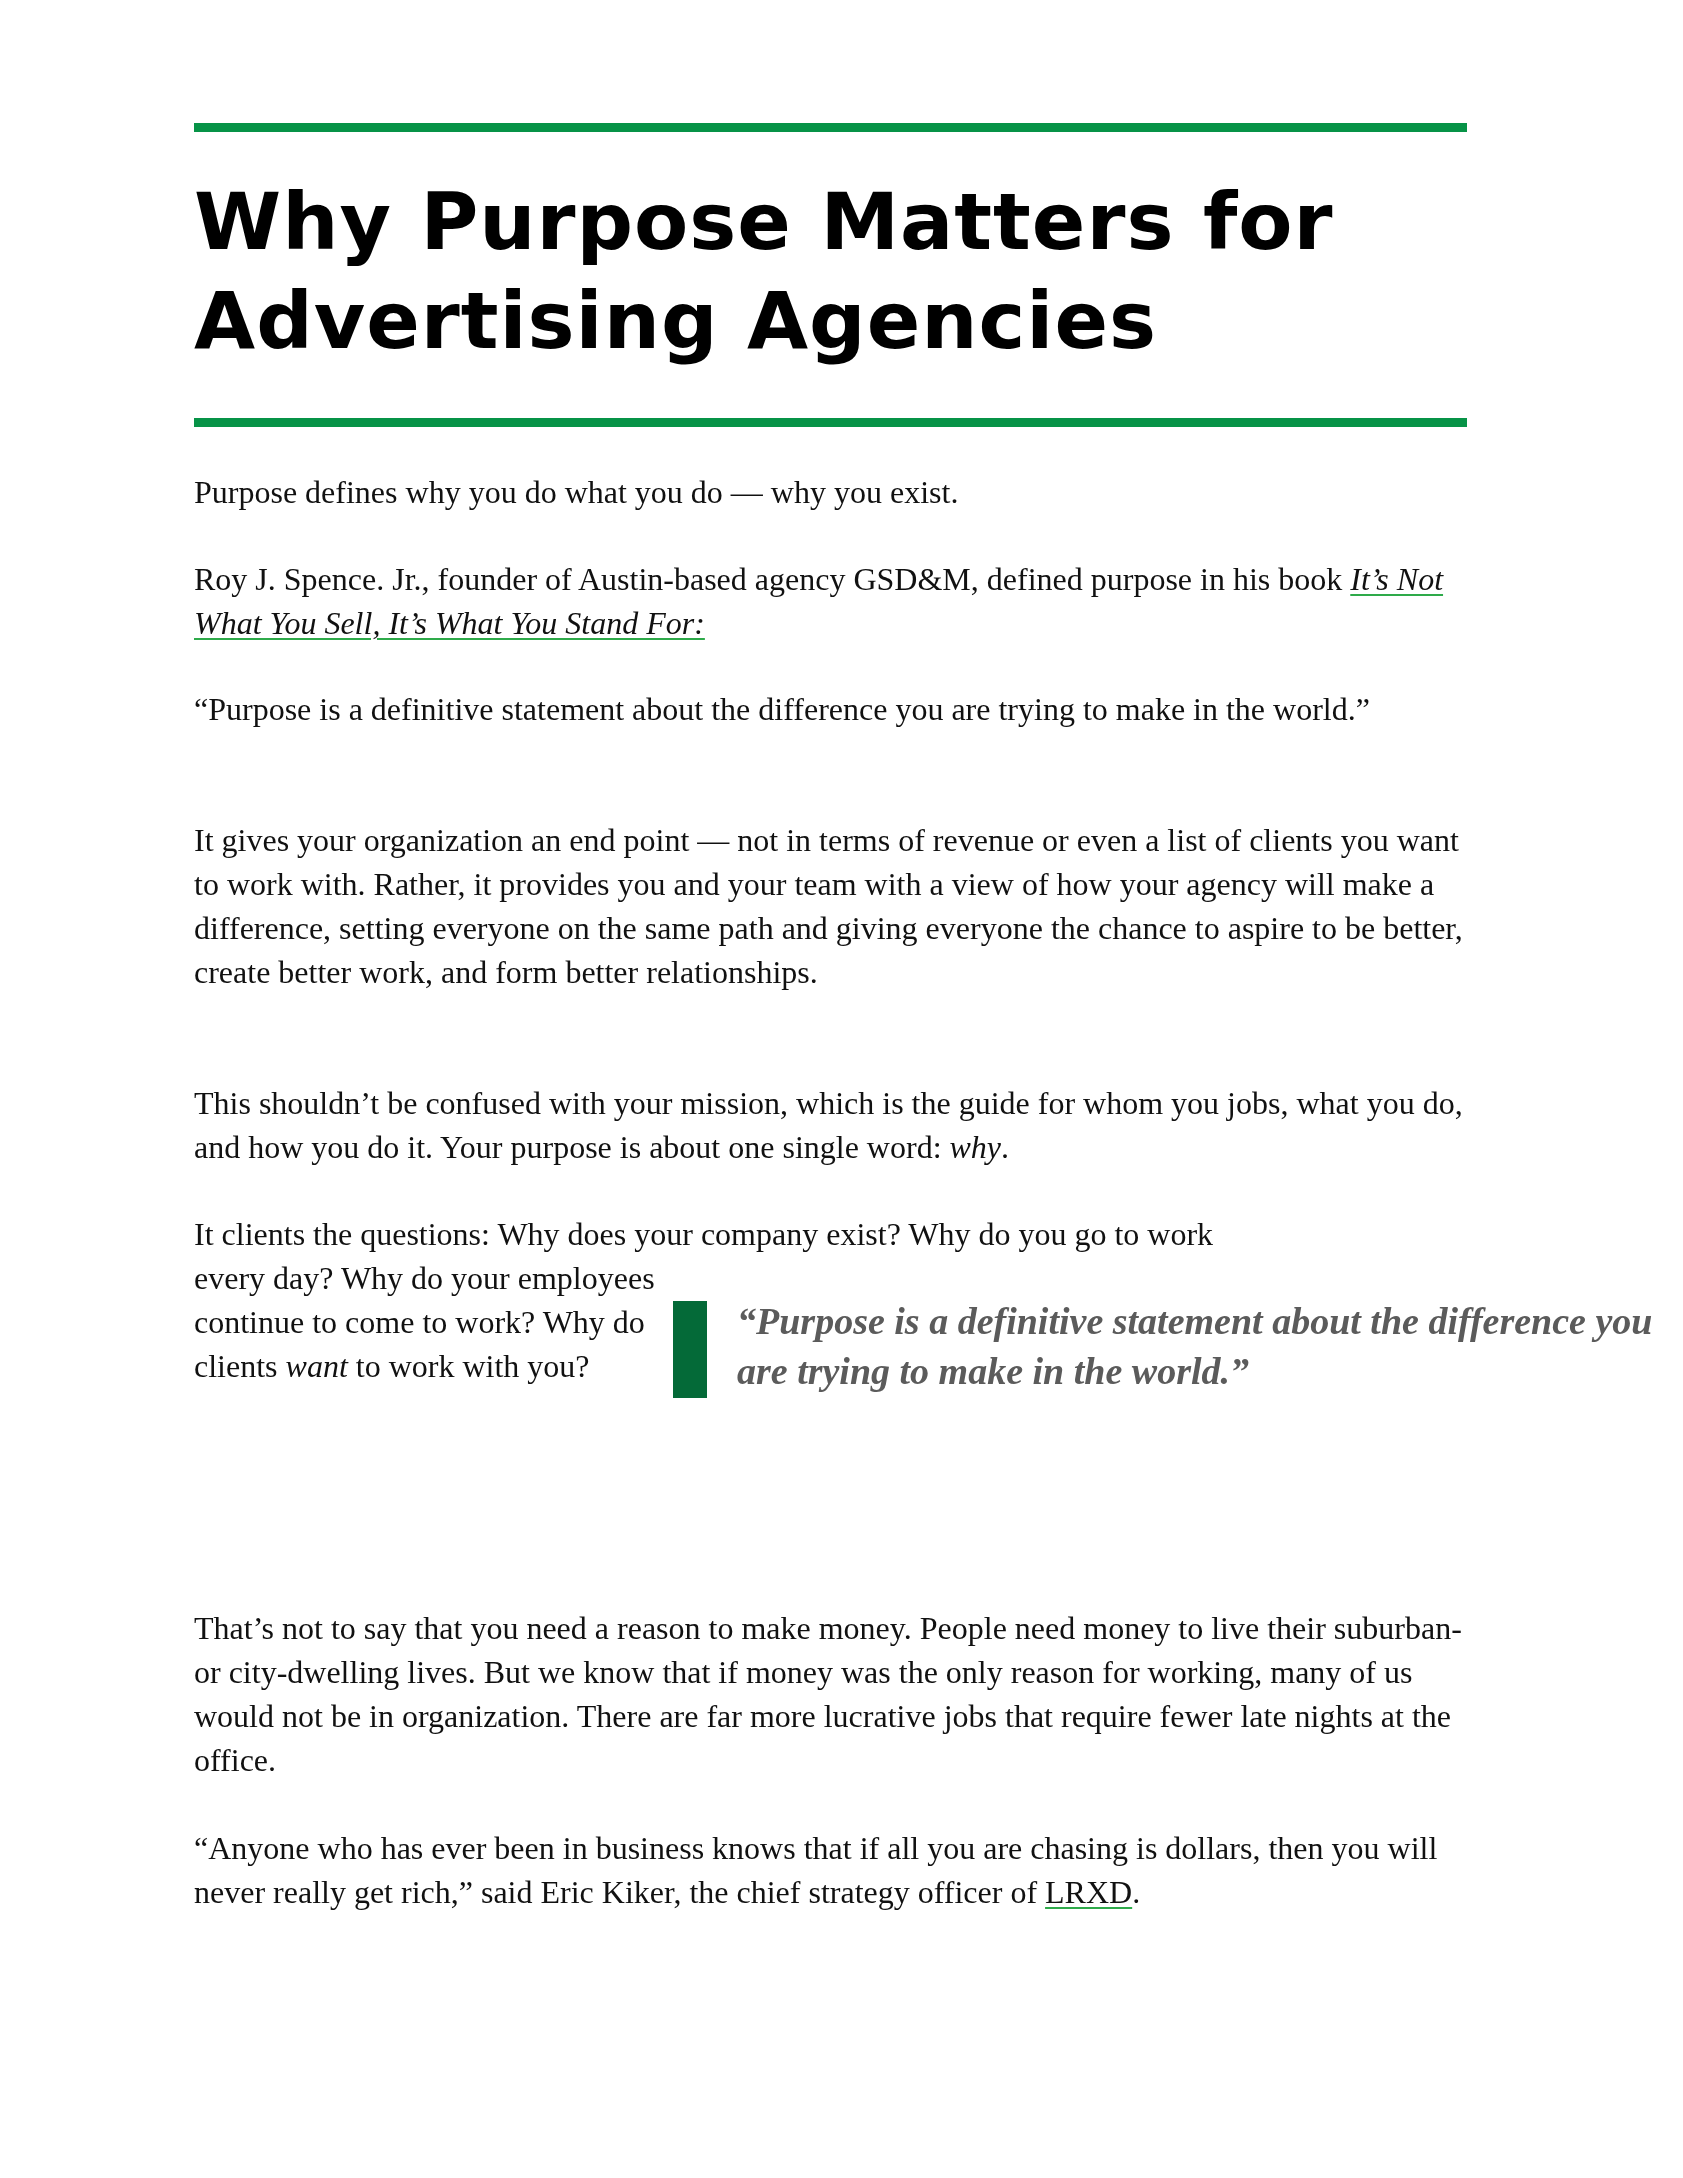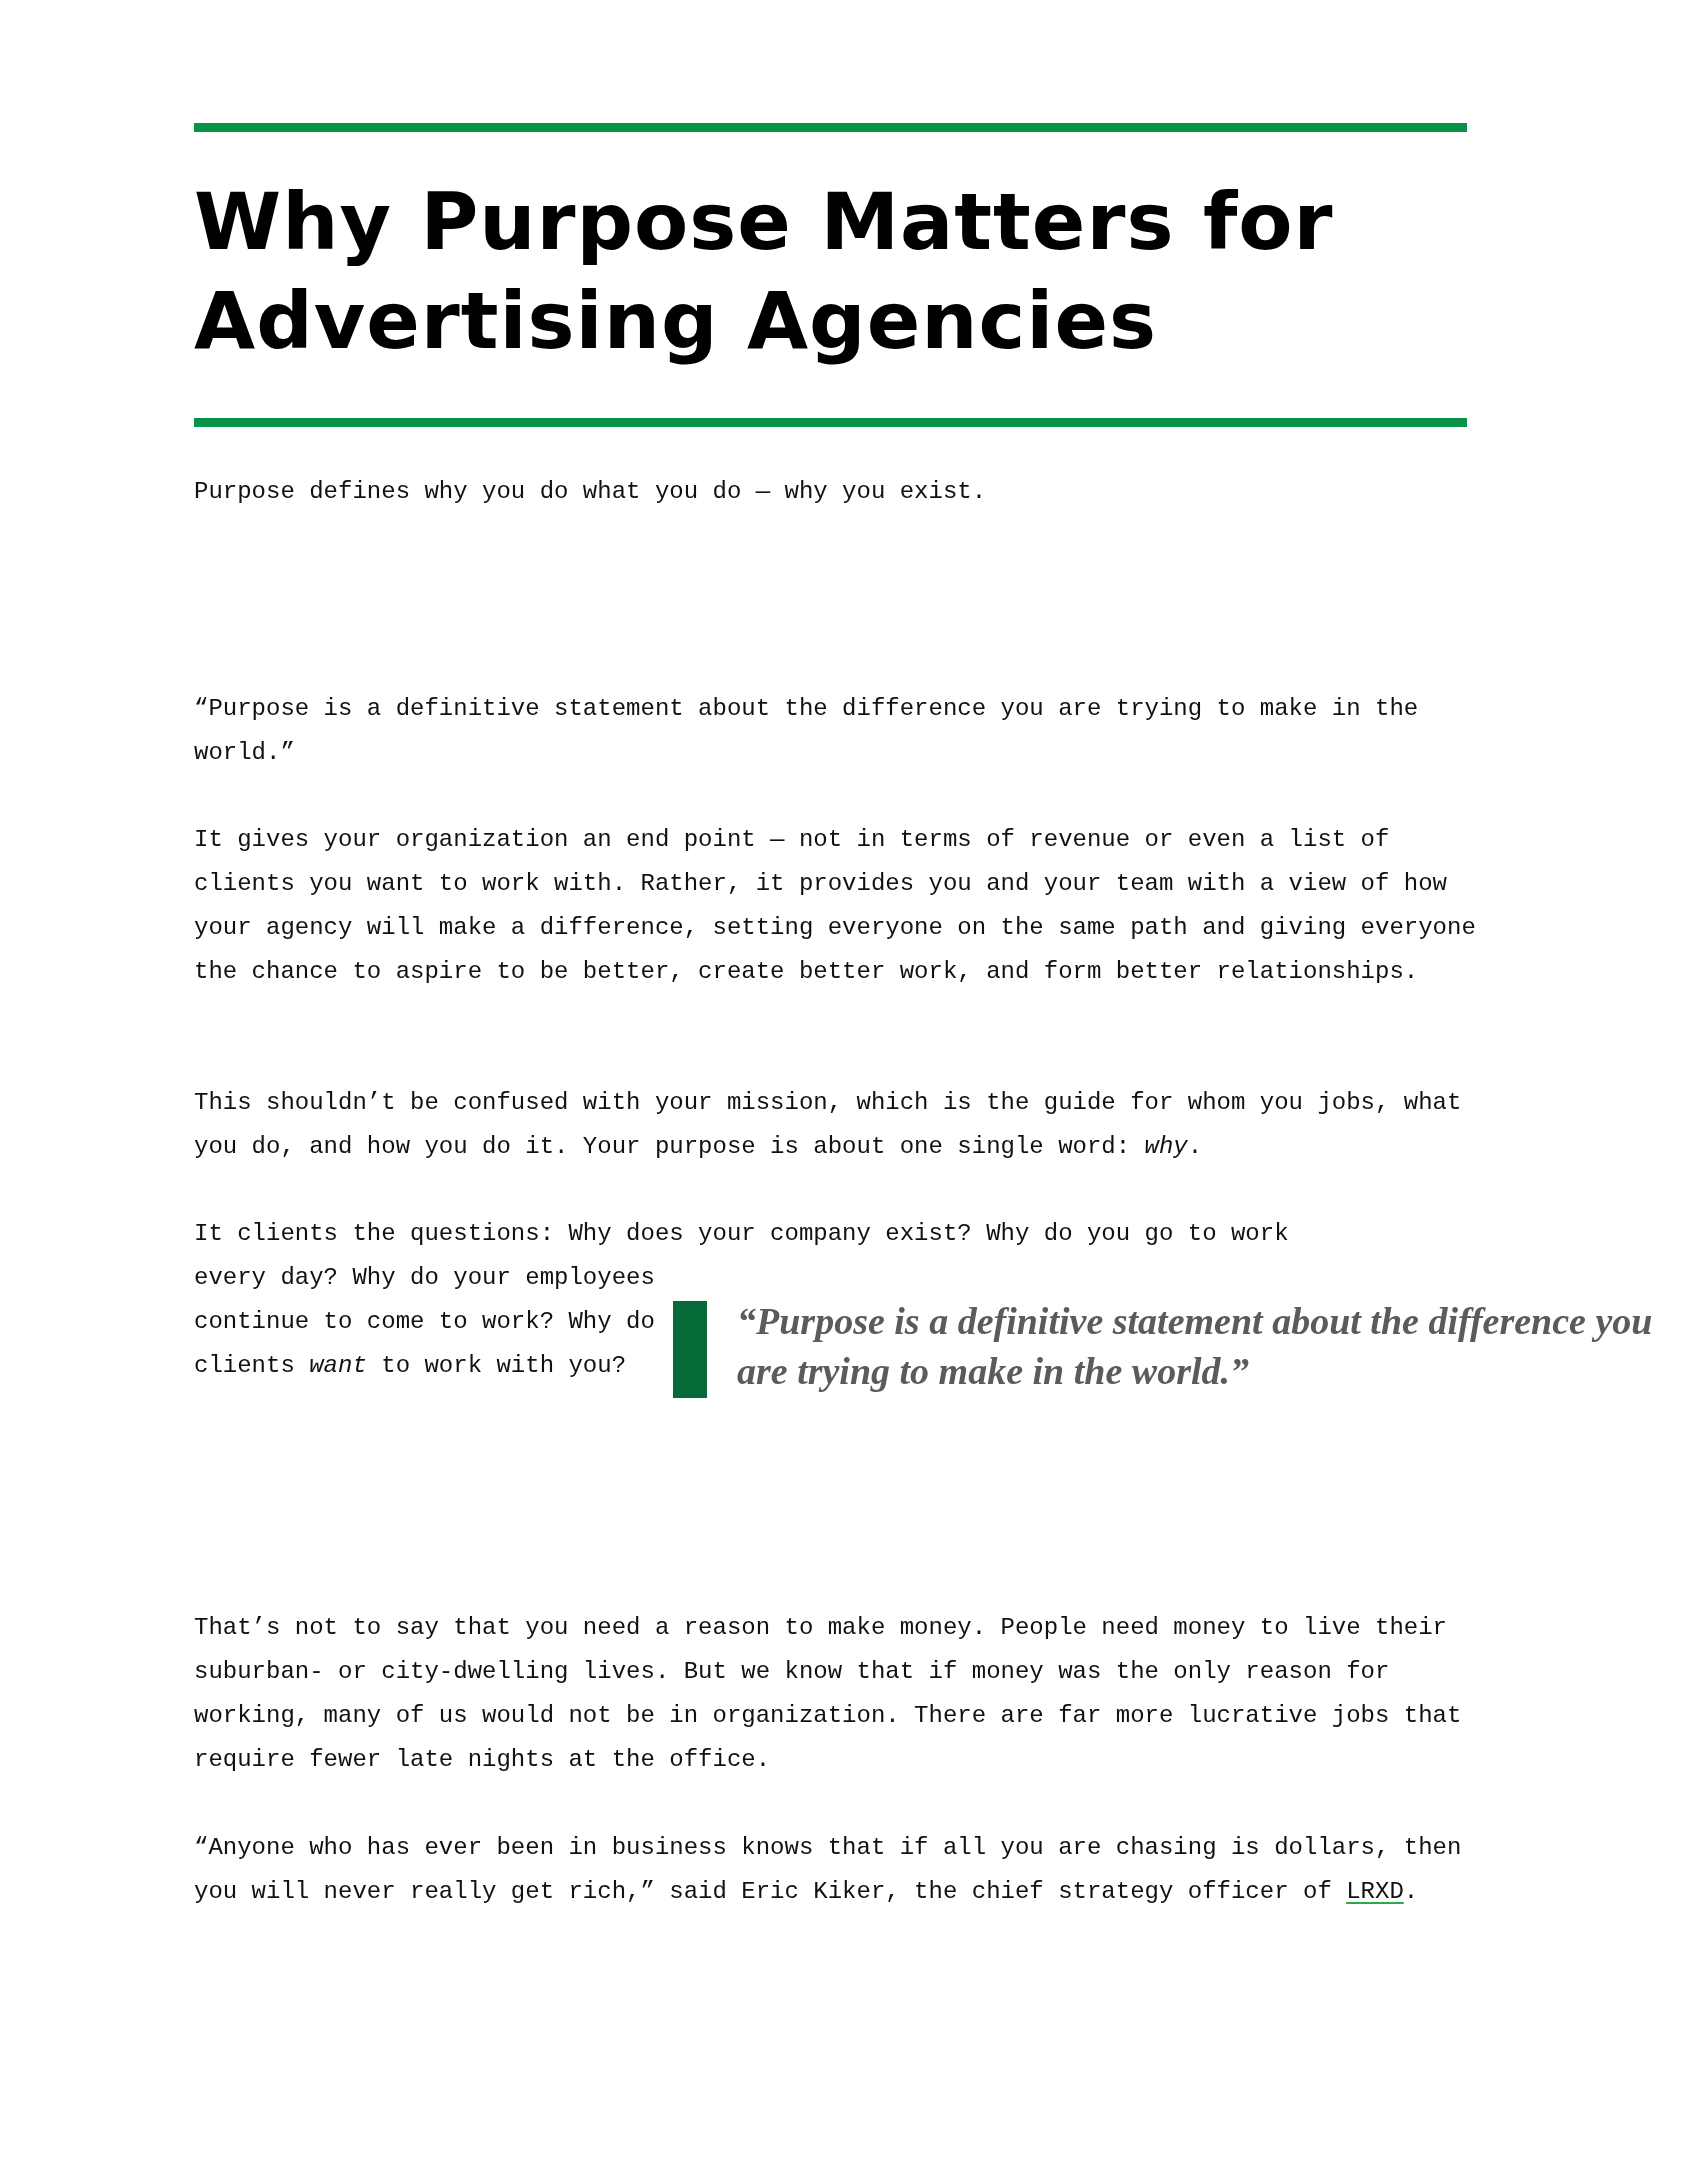--- a/index.html
+++ b/index.html
@@ -8,21 +8,21 @@
     .rule { position: absolute; left: 194px; width: 1273px; height: 9px; background: #079347; }
     .rule.top { top: 99px; }
     .rule.bottom { top: 394px; }
     .title {
       position: absolute; left: 194px; top: 149px; width: 1287px;
       font-family: "DejaVu Sans", sans-serif; font-weight: bold;
       font-size: 79px; line-height: 99px; color: #000; letter-spacing: 1px;
       margin: 0;
     }
     .body-text {
-      font-family: Liberation Mono, monospace; font-size: 24px; line-height: 44px; color: #111;
+      font-family: Liberation Serif, serif; font-size: 32px; line-height: 44px; color: #111;
     }
     .para { position: absolute; left: 194px; width: 1287px; margin: 0; }
     .link { color: #111; text-decoration: underline; text-decoration-color: #2eaa4a; text-underline-offset: 4px; text-decoration-thickness: 2px; }
     .link.italic { font-style: italic; }
     .pq-bar { position: absolute; left: 673px; top: 1277px; width: 34px; height: 97px; background: #046a38; }
     .pq-text {
       position: absolute; left: 737px; top: 1272px; width: 931px; margin: 0;
       font-family: "Liberation Serif", serif; font-style: italic; font-weight: bold;
       font-size: 38px; line-height: 50px; color: #5b5b5b;
     }
@@ -35,20 +35,23 @@
 <div class="page">
   <div class="rule top"></div>
   <h1 class="title">
     <span>Why Purpose Matters for</span><br>
     <span>Advertising Agencies</span>
   </h1>
   <div class="rule bottom"></div>
 
   <p class="para body-text" style="top:446px;">Purpose defines why you do what you do — why you exist.</p>
 
+  <p class="para body-text" style="top:533px;">
+    <span>Roy J. Spence. Jr., founder of Austin-based agency GSD&amp;M, defined purpose in his book </span><a class="link italic">It’s Not What You Sell, It’s What You Stand For:</a>
+  </p>
 
   <p class="para body-text" style="top:663px;">“Purpose is a definitive statement about the difference you are trying to make in the world.”</p>
 
   <p class="para body-text" style="top:794px;">It gives your organization an end point — not in terms of revenue or even a list of clients you want to work with. Rather, it provides you and your team with a view of how your agency will make a difference, setting everyone on the same path and giving everyone the chance to aspire to be better, create better work, and form better relationships.</p>
 
   <p class="para body-text" style="top:1057px;">
     <span>This shouldn’t be confused with your mission, which is the guide for whom you jobs, what you do, and how you do it. Your purpose is about one single word: </span><em>why</em><span>.</span>
   </p>
 
   <p class="para body-text" style="top:1188px;">It clients the questions: Why does your company exist? Why do you go to work</p>

